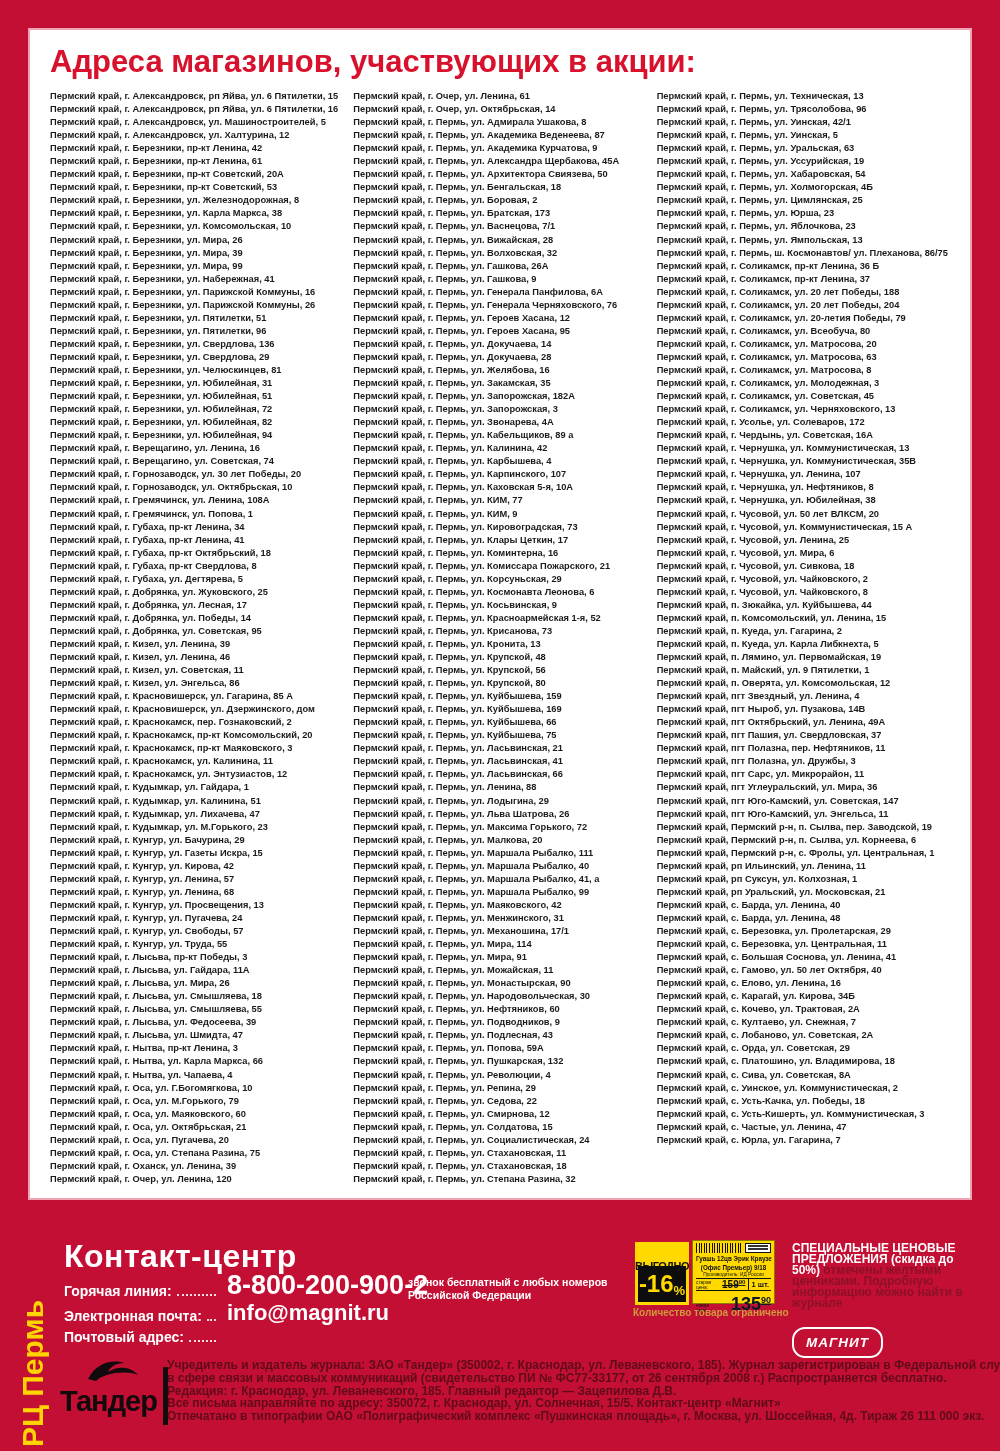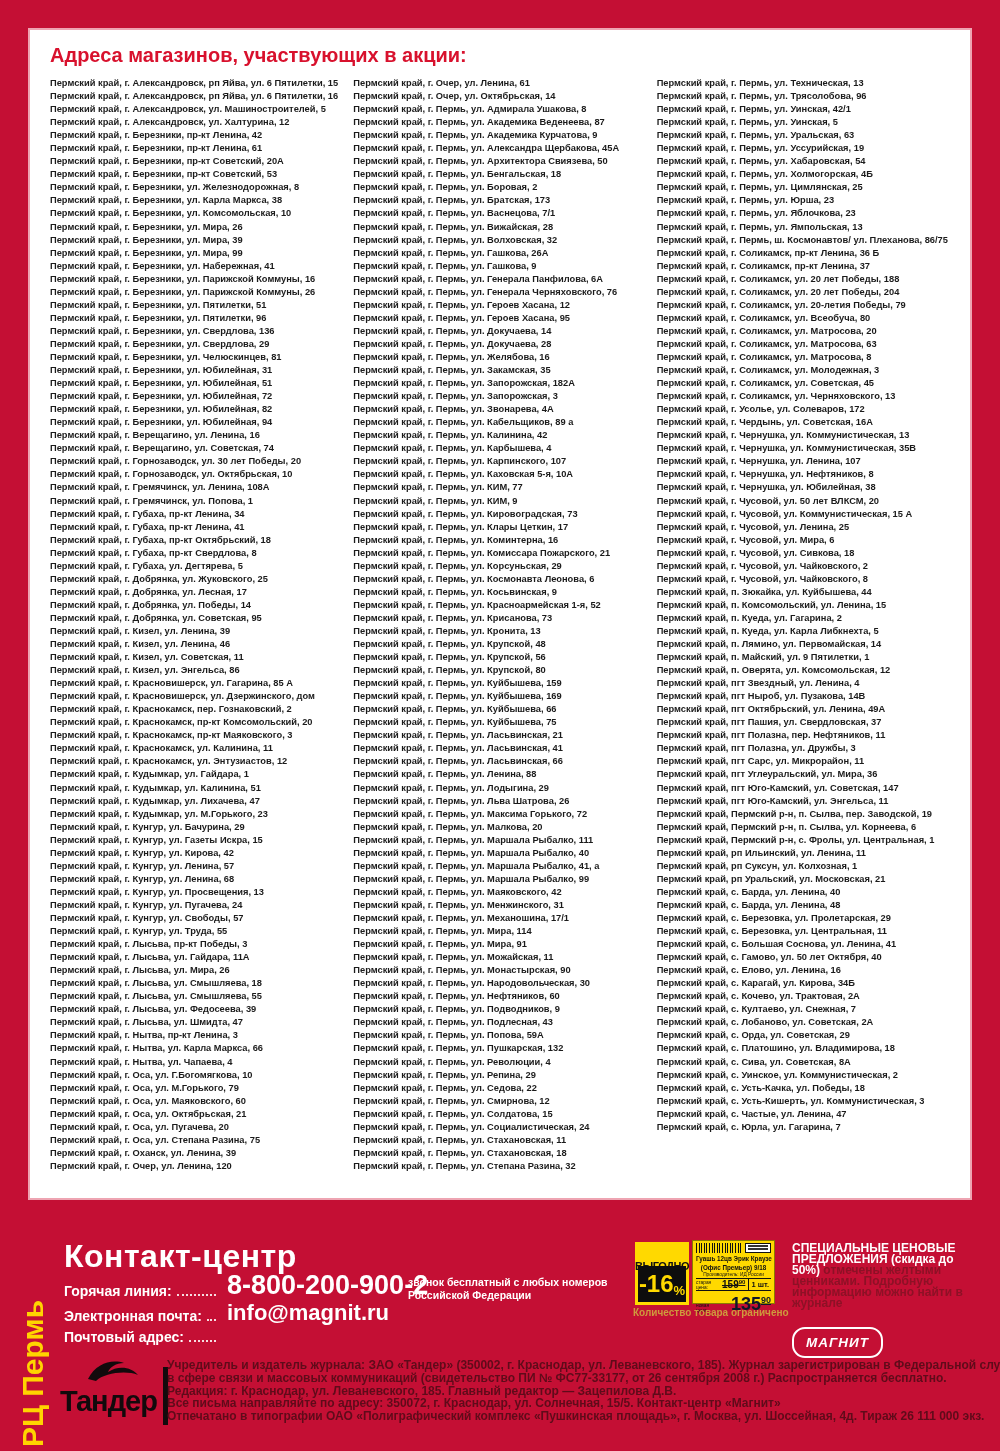--- a/index.html
+++ b/index.html
@@ -8,21 +8,21 @@
     position:relative; overflow:hidden;
     background:#c40f34;
     font-family:"Liberation Sans", sans-serif;
   }
   
   .panel {
     position:absolute; left:28px; top:28px; width:944px; height:1172px;
     background:#ffffff; border:2px solid #eea4b2; padding:14px 18px 0 20px;
   }
   .page-title {
-    color:#d8112d; font-size:20px; font-weight:bold; letter-spacing:0;
+    color:#d8112d; font-size:31px; font-weight:bold; letter-spacing:0;
     margin-bottom:10px;
   }
   .cols { display:flex; gap:8px; }
   .col { flex:1; }
   .addr {
     font-size:9.3px; line-height:13.05px; color:#1b1b1b; font-weight:700;
     white-space:nowrap; overflow:hidden;
   }
   
   .rc-perm {
@@ -302,21 +302,21 @@
         <div class="addr">Пермский край, г. Чусовой, ул. Коммунистическая, 15 А</div>
         <div class="addr">Пермский край, г. Чусовой, ул. Ленина, 25</div>
         <div class="addr">Пермский край, г. Чусовой, ул. Мира, 6</div>
         <div class="addr">Пермский край, г. Чусовой, ул. Сивкова, 18</div>
         <div class="addr">Пермский край, г. Чусовой, ул. Чайковского, 2</div>
         <div class="addr">Пермский край, г. Чусовой, ул. Чайковского, 8</div>
         <div class="addr">Пермский край, п. Зюкайка, ул. Куйбышева, 44</div>
         <div class="addr">Пермский край, п. Комсомольский, ул. Ленина, 15</div>
         <div class="addr">Пермский край, п. Куеда, ул. Гагарина, 2</div>
         <div class="addr">Пермский край, п. Куеда, ул. Карла Либкнехта, 5</div>
-        <div class="addr">Пермский край, п. Лямино, ул. Первомайская, 14</div>
+        <div class="addr">Пермский край, п. Лямино, ул. Первомайская, 19</div>
         <div class="addr">Пермский край, п. Майский, ул. 9 Пятилетки, 1</div>
         <div class="addr">Пермский край, п. Оверята, ул. Комсомольская, 12</div>
         <div class="addr">Пермский край, пгт Звездный, ул. Ленина, 4</div>
         <div class="addr">Пермский край, пгт Ныроб, ул. Пузакова, 14В</div>
         <div class="addr">Пермский край, пгт Октябрьский, ул. Ленина, 49А</div>
         <div class="addr">Пермский край, пгт Пашия, ул. Свердловская, 37</div>
         <div class="addr">Пермский край, пгт Полазна, пер. Нефтяников, 11</div>
         <div class="addr">Пермский край, пгт Полазна, ул. Дружбы, 3</div>
         <div class="addr">Пермский край, пгт Сарс, ул. Микрорайон, 11</div>
         <div class="addr">Пермский край, пгт Углеуральский, ул. Мира, 36</div>

